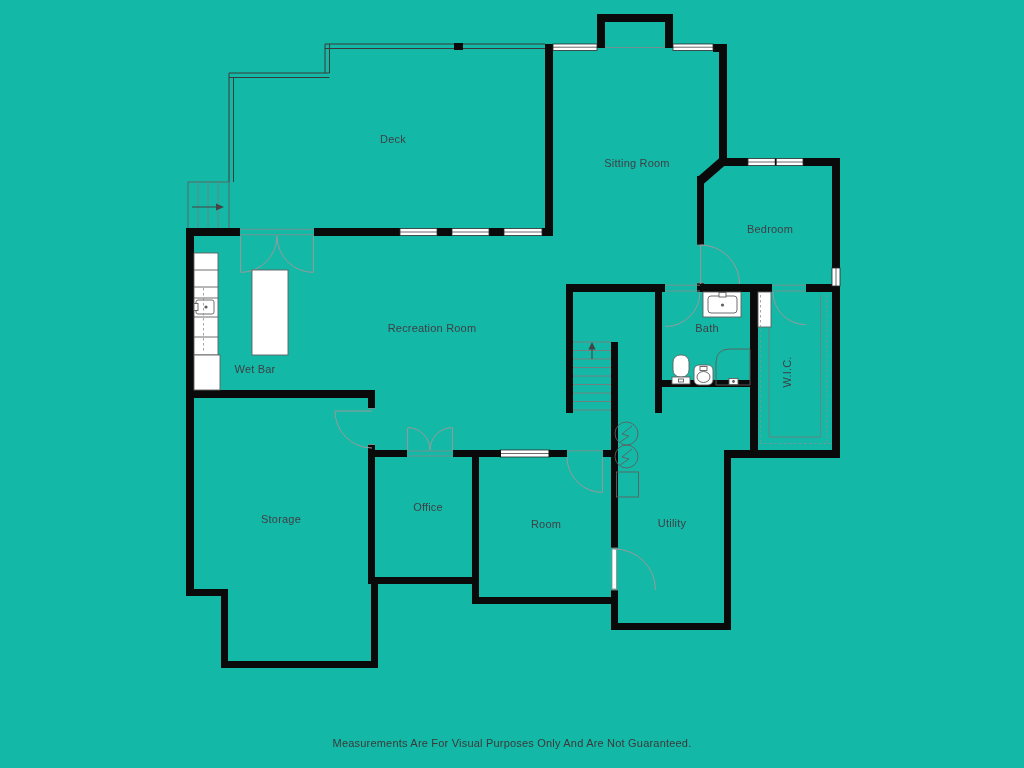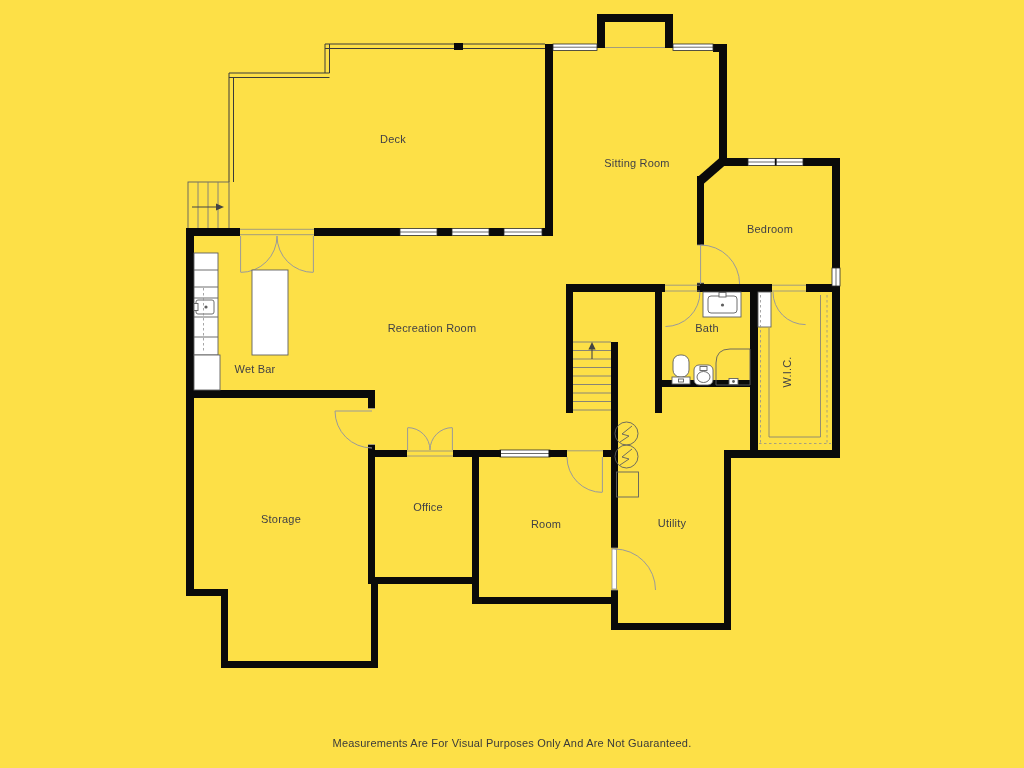--- a/index.html
+++ b/index.html
@@ -1,16 +1,16 @@
 <!DOCTYPE html>
 <html><head>
 <meta charset="utf-8">
 <style>
   html,body{margin:0;padding:0;background:#ffffff;}
-  .plan{position:relative;width:1024px;height:768px;background:#fde047;overflow:hidden;
+  .plan{position:relative;width:1024px;height:768px;background:#14b8a6;overflow:hidden;
         font-family:"Liberation Sans","DejaVu Sans",sans-serif;}
   svg{display:block;}
   text{fill:#3f3f46;font-size:11px;letter-spacing:.2px;}
   .footer-text{font-size:11px;fill:#3a3a3a;}
   .wall{fill:#0a0a0a;stroke:none;}
   .rail{stroke:#3a3a3a;stroke-width:1;fill:none;}
   .furn{stroke:#5f5f5f;stroke-width:.9;fill:#ffffff;}
   .furn-open{stroke:#5f5f5f;stroke-width:.9;fill:none;}
   .door{stroke:#9a9a9a;stroke-width:1;fill:none;}
   .sill{stroke:#8a8a8a;stroke-width:.8;fill:none;}

